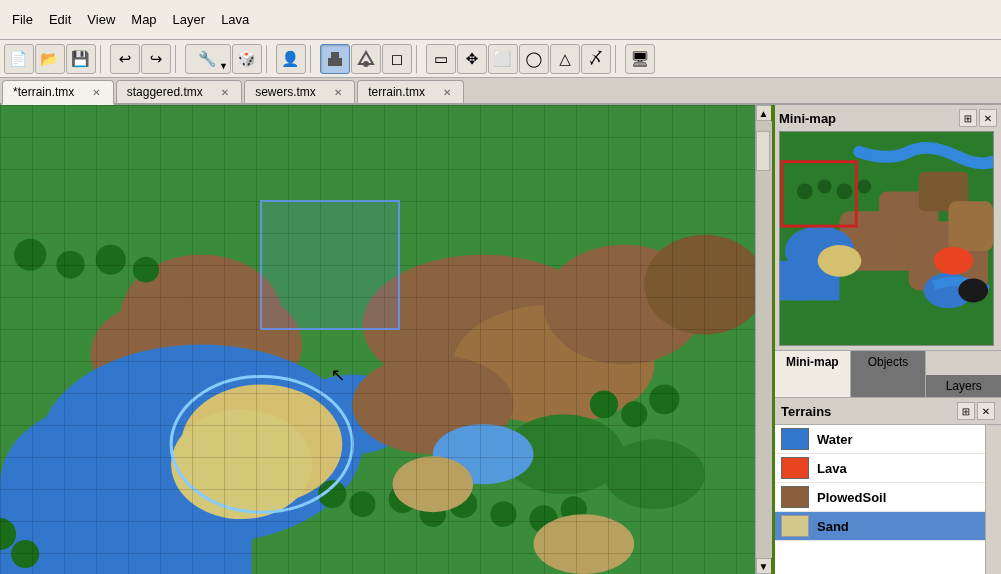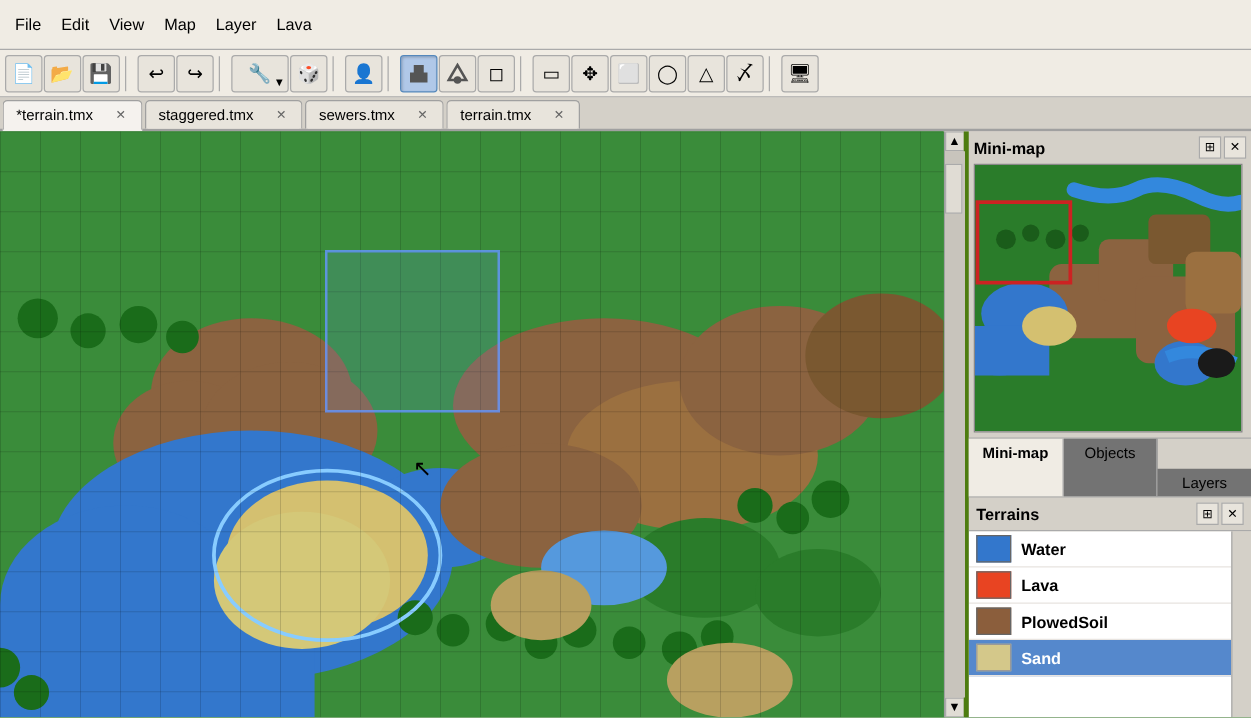--- a/index.html
+++ b/index.html
@@ -97,21 +97,21 @@
     .panel-tab { flex: 1; text-align: center; padding: 4px 2px; background: #737373; border-right: 1px solid #aaa; cursor: pointer; font-size: 12px; }
     .panel-tab:last-child { border-right: none; margin-top: 24px; }
     .panel-tab.active { background: #f0ece4; font-weight: bold; }
 
     
     .terrains-section { flex: 1; overflow: hidden; display: flex; flex-direction: column; }
     .terrains-header { display: flex; align-items: center; justify-content: space-between; padding: 4px 6px; border-bottom: 1px solid #aaa; }
     .terrains-title { font-size: 13px; font-weight: bold; }
     .terrains-list { flex: 1; overflow-y: auto; background: white; font-weight: bold; }
     .terrain-item { display: flex; align-items: center; padding: 3px 6px; gap: 8px; cursor: pointer; font-size: 13px; border-bottom: 1px solid #e8e4e0; }
-    .terrain-item.selected { background: #5588cc; color: #ffffff; }
+    .terrain-item.selected { background: #5588cc; color: #000000; }
     .terrain-color { width: 28px; height: 22px; border: 1px solid #666; flex-shrink: 0; }
     .terrain-right-scroll { width: 16px; background: #d4d0c8; border-left: 1px solid #aaa; }
   </style>
 </head>
 <body>
 
 <div class="menubar">
   <span class="menubar-item">File</span>
   <span class="menubar-item">Edit</span>
   <span class="menubar-item">View</span>

